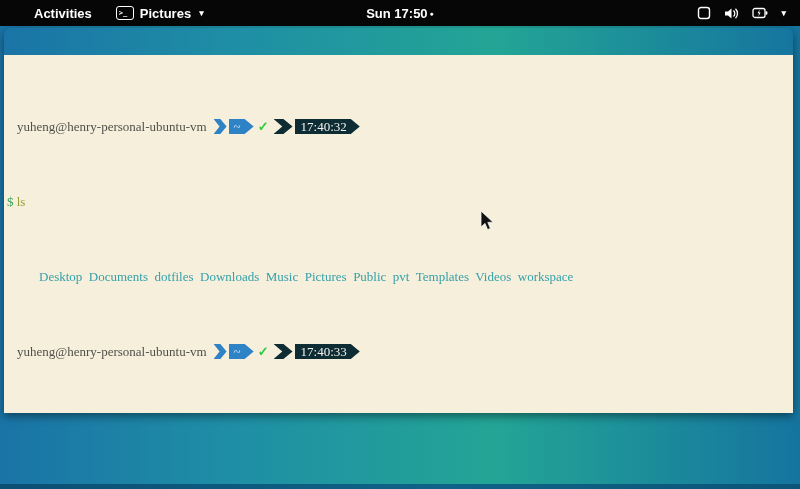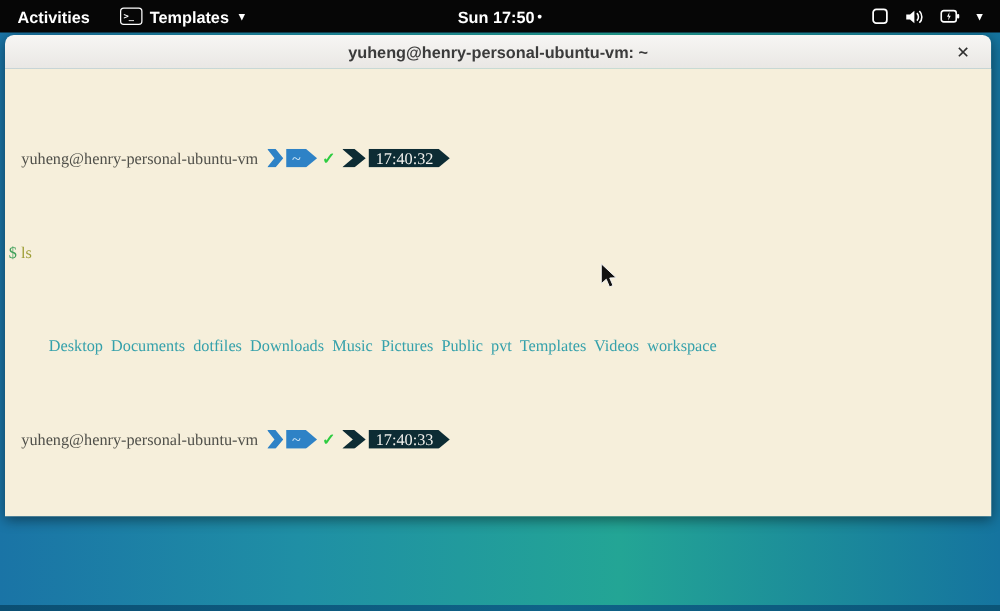--- a/index.html
+++ b/index.html
@@ -9,21 +9,21 @@
     background:#1a74a6;
   }
 
   
   .top-bar{
     position:absolute;top:0;left:0;width:800px;height:26px;
     background:var(--top-bar-bg,#060606);color:#fff;
     display:flex;align-items:center;font-size:13px;font-weight:bold;
     z-index:30;
   }
-  .activities{padding:0 14px;height:100%;display:flex;align-items:center;background:transparent;border:0;color:#fff;font:inherit;cursor:pointer;}
+  .activities{padding:0 14px;height:100%;display:flex;align-items:center;background:transparent;border:0;color:#fff;font:inherit;cursor:pointer;margin-left:20px;}
   .app-menu{display:flex;align-items:center;gap:6px;padding:0 10px;height:100%;cursor:pointer;}
   .term-icon{
     width:14px;height:12px;border:1px solid #fff;border-radius:3px;
     display:inline-flex;align-items:center;justify-content:flex-start;
     font-family:"DejaVu Sans Mono",monospace;font-size:7px;line-height:7px;
     padding-left:2px;font-weight:bold;
   }
   .menu-caret{font-size:9px;margin-left:2px;}
   .clock-area{
     position:absolute;left:0;right:0;top:0;height:26px;
@@ -105,21 +105,21 @@
 
 <div class="wallpaper">
   <div class="wallpaper-bottom-edge"></div>
 </div>
 
 <div class="top-bar">
   <button class="activities">Activities</button>
 
   <div class="app-menu">
     <span class="term-icon">&gt;_</span>
-    <span>Templates</span>
+    <span>Pictures</span>
     <span class="menu-caret">▾</span>
   </div>
 
   <div class="clock-area">
     <span class="clock-click">
       <span>Sun 17:50</span>
       <span class="notif-dot">●</span>
     </span>
   </div>
 
@@ -135,24 +135,20 @@
     <svg width="16" height="12" viewBox="0 0 16 12">
       <rect x="1" y="1.5" width="12" height="9" rx="2" fill="none" stroke="#fff" stroke-width="1.3"></rect>
       <rect x="13.6" y="4.2" width="1.8" height="3.6" rx="0.8" fill="#fff"></rect>
       <polygon points="7.6,2.5 5.6,6.3 7,6.3 6.4,9.5 8.6,5.6 7.2,5.6" fill="#fff"></polygon>
     </svg>
     <span class="status-caret">▾</span>
   </div>
 </div>
 
 <div class="window">
-  <div class="titlebar">
-    <span>yuheng@henry-personal-ubuntu-vm: ~</span>
-    <button class="close-btn">✕</button>
-  </div>
 
   <div class="term-body">
 
     
     <div class="term-line prompt-line">
       <span class="user-host">yuheng@henry-personal-ubuntu-vm</span>
       <span class="pl-lead pl-blue"></span>
       <span class="pl-body pl-blue"><span class="cwd">~</span></span>
       <span class="check">✓</span>
       <span class="pl-lead pl-dark"></span>

